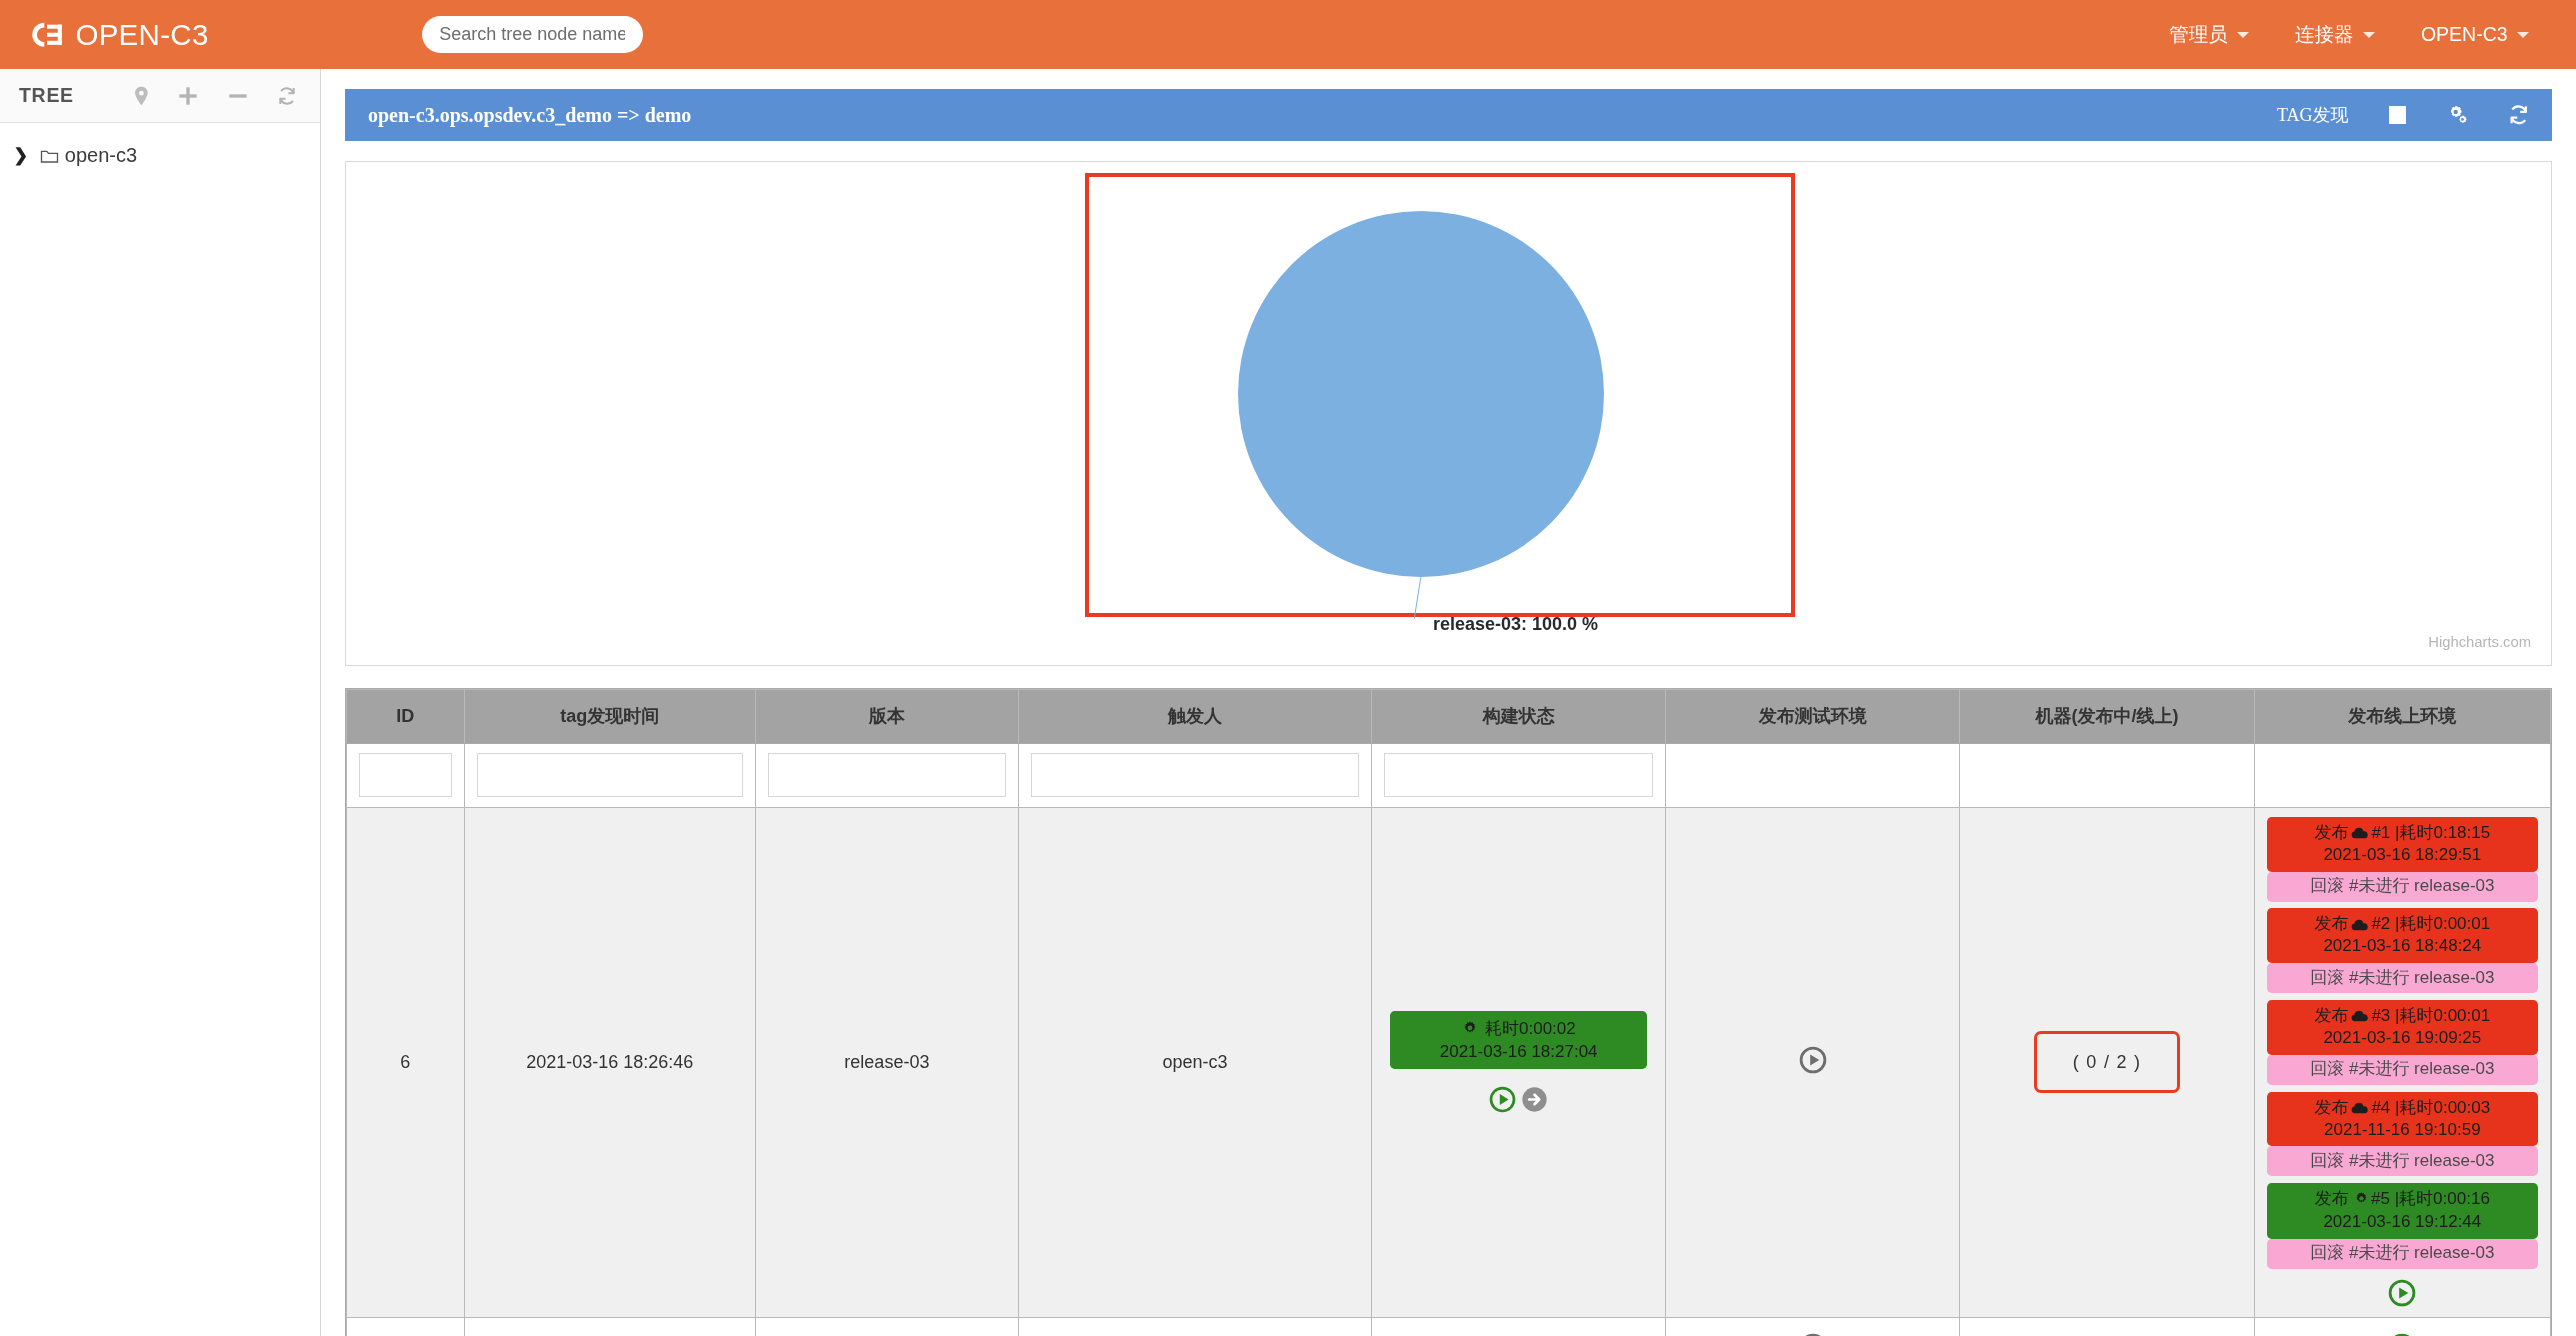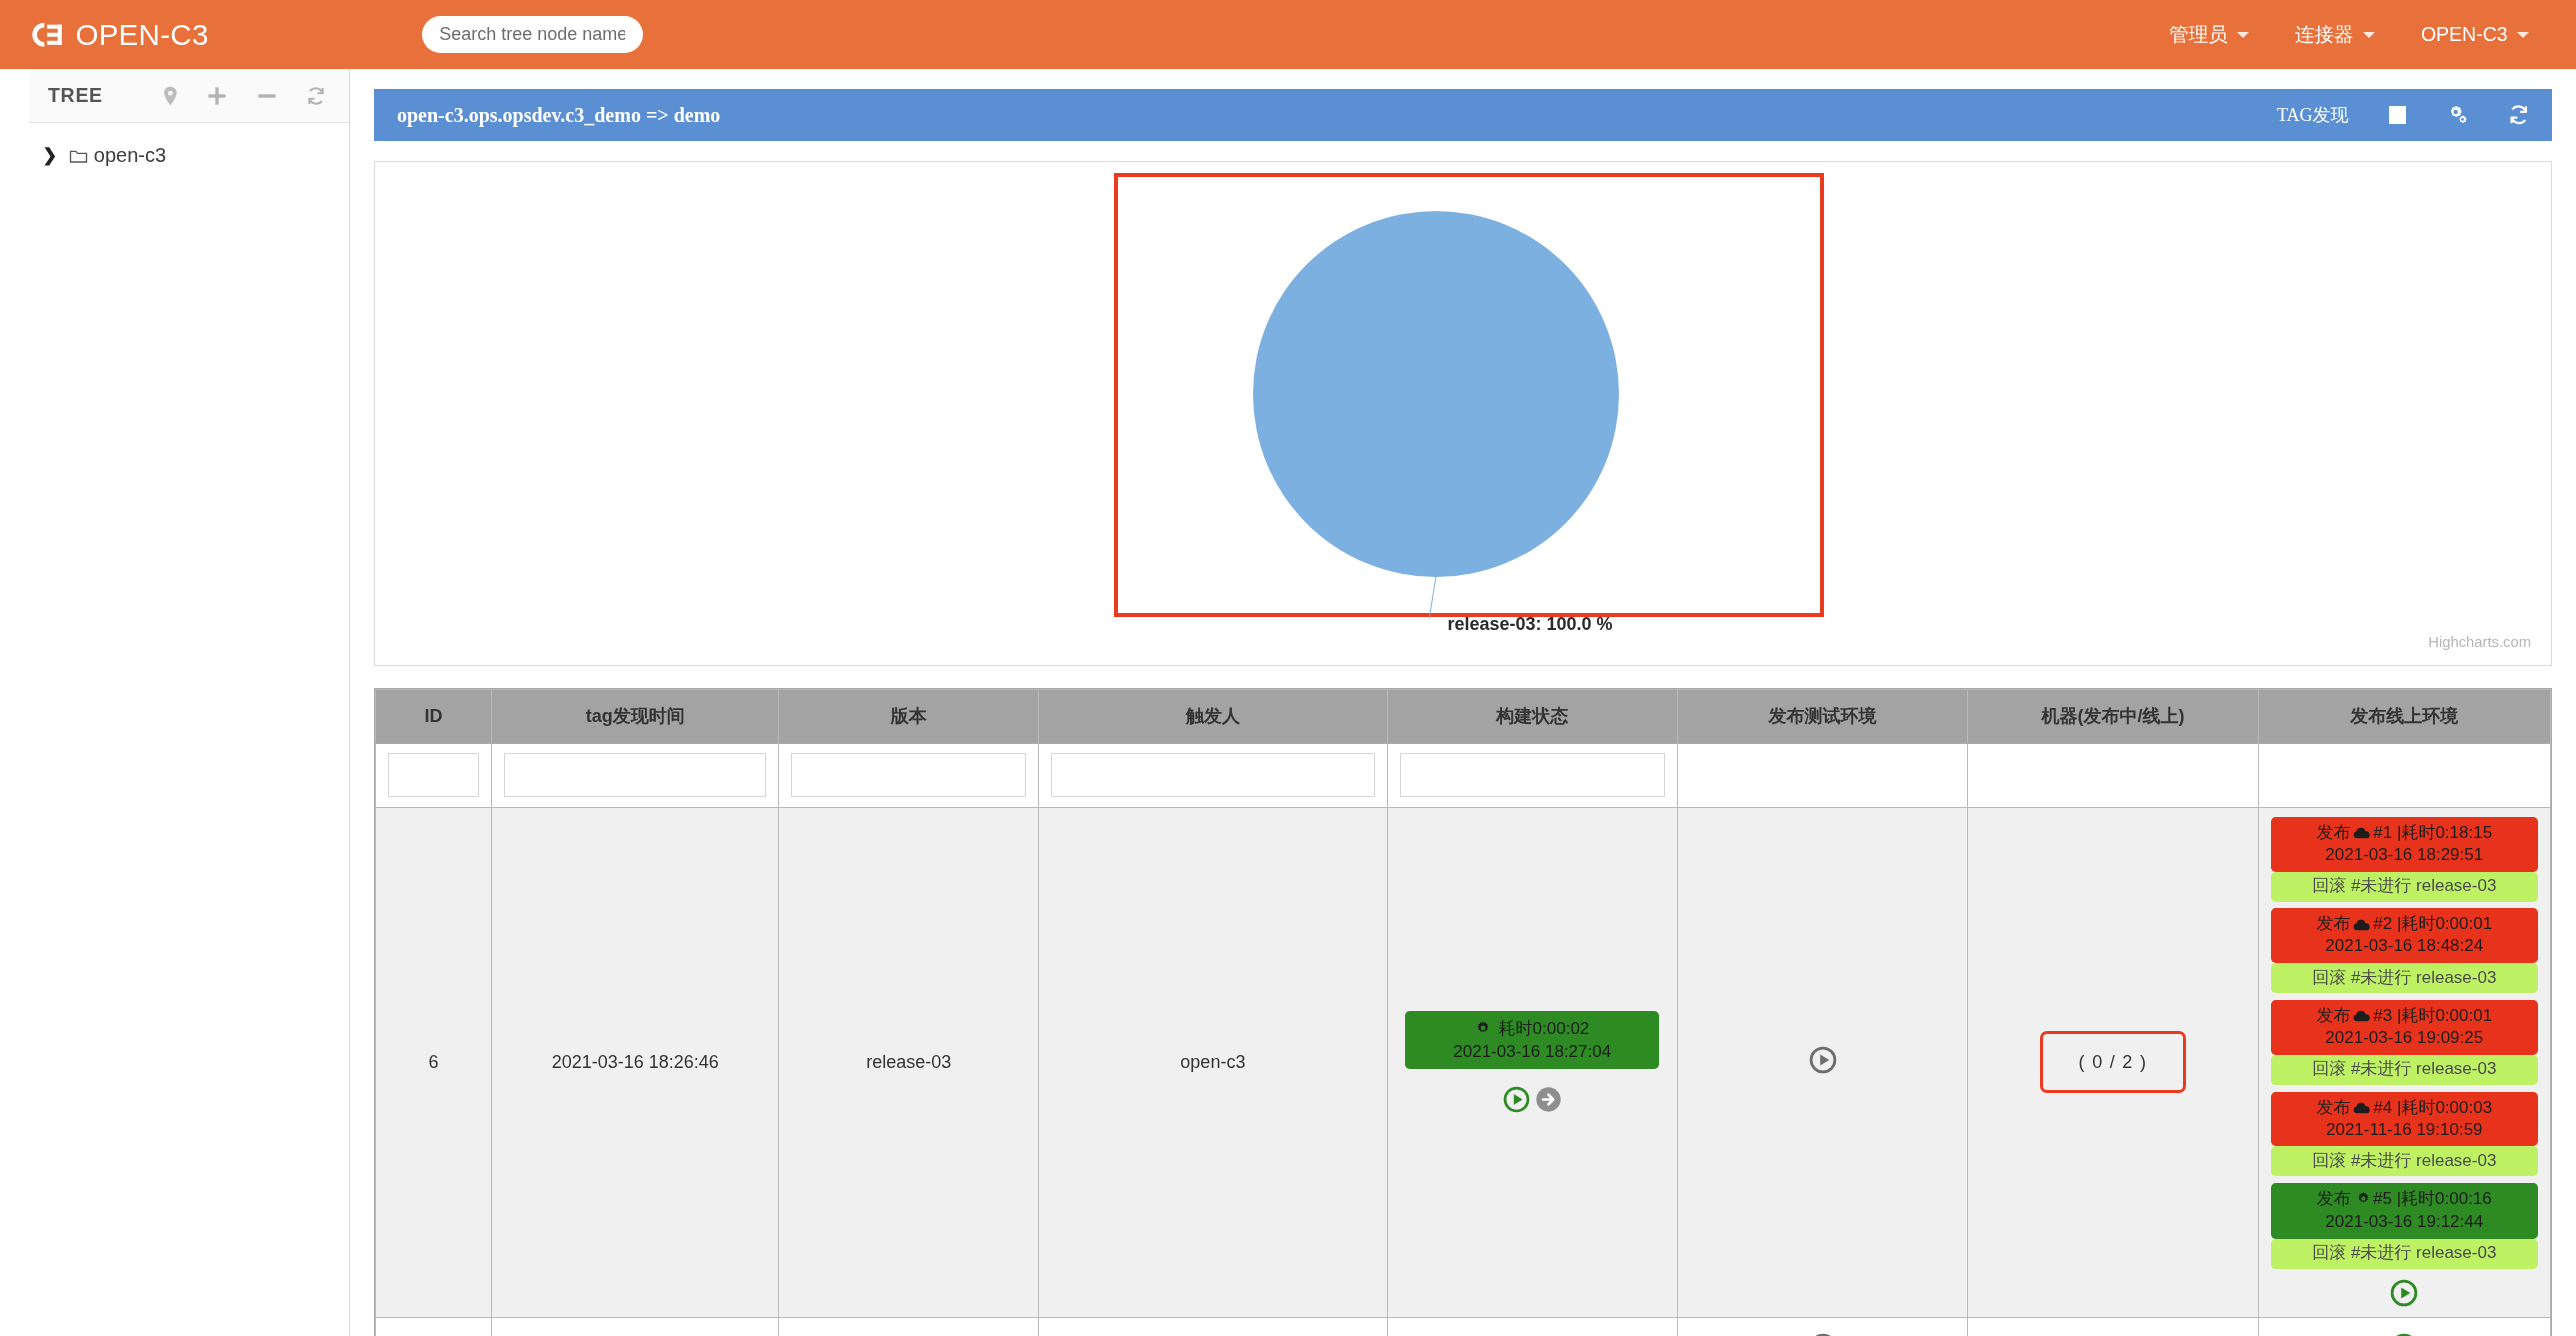--- a/index.html
+++ b/index.html
@@ -60,21 +60,21 @@
     width: 0; height: 0;
     border-left: 6px solid transparent;
     border-right: 6px solid transparent;
     border-top: 6.7px solid rgba(255,255,255,0.85);
     display: inline-block;
   }
   .nav-right { margin-left: auto; display:flex; align-items:center; padding-right: 24px; }
   .nav-right .nav-item { padding: 0 23px; }
 
   
-  .layout { display: flex; height: calc(1337px - 69px); margin-left: 29px; }
+  .layout { display: flex; height: calc(1337px - 69px); }
 
   
   .sidebar {
     width: 321px;
     background: #fff;
     border-right: 0.7px solid #d8d8d8;
     flex-shrink: 0;
   }
   .tree-header {
     height: 54px;
@@ -206,21 +206,21 @@
     padding: 6px 4px;
     font-size: 17px;
     line-height: 1.22;
     margin: 0 auto;
     display: block;
     width: 96%;
     cursor: pointer;
   }
   .badge.red { background:#e8331c; color:#1d1d1d; }
   .badge.green { background:#2e8b23; color:#1d1d1d; }
-  .badge.grey { background:#bef264; color:#4a4a4a; font-size:17px; padding:4.7px 4px; }
+  .badge.grey { background:#f9a8d4; color:#4a4a4a; font-size:17px; padding:4.7px 4px; }
   .badge-group { margin-bottom: 6.7px; }
   .badge-stack { display:flex; flex-direction:column; align-items:center; }
 
   .build-badge {
     background:#2e8b23; color:#1d1d1d;
     border-radius: 4.7px;
     font-size: 17px; line-height: 1.25;
     padding: 6.7px 4px;
     width: 92%;
     margin: 0 auto 17.5px auto;

